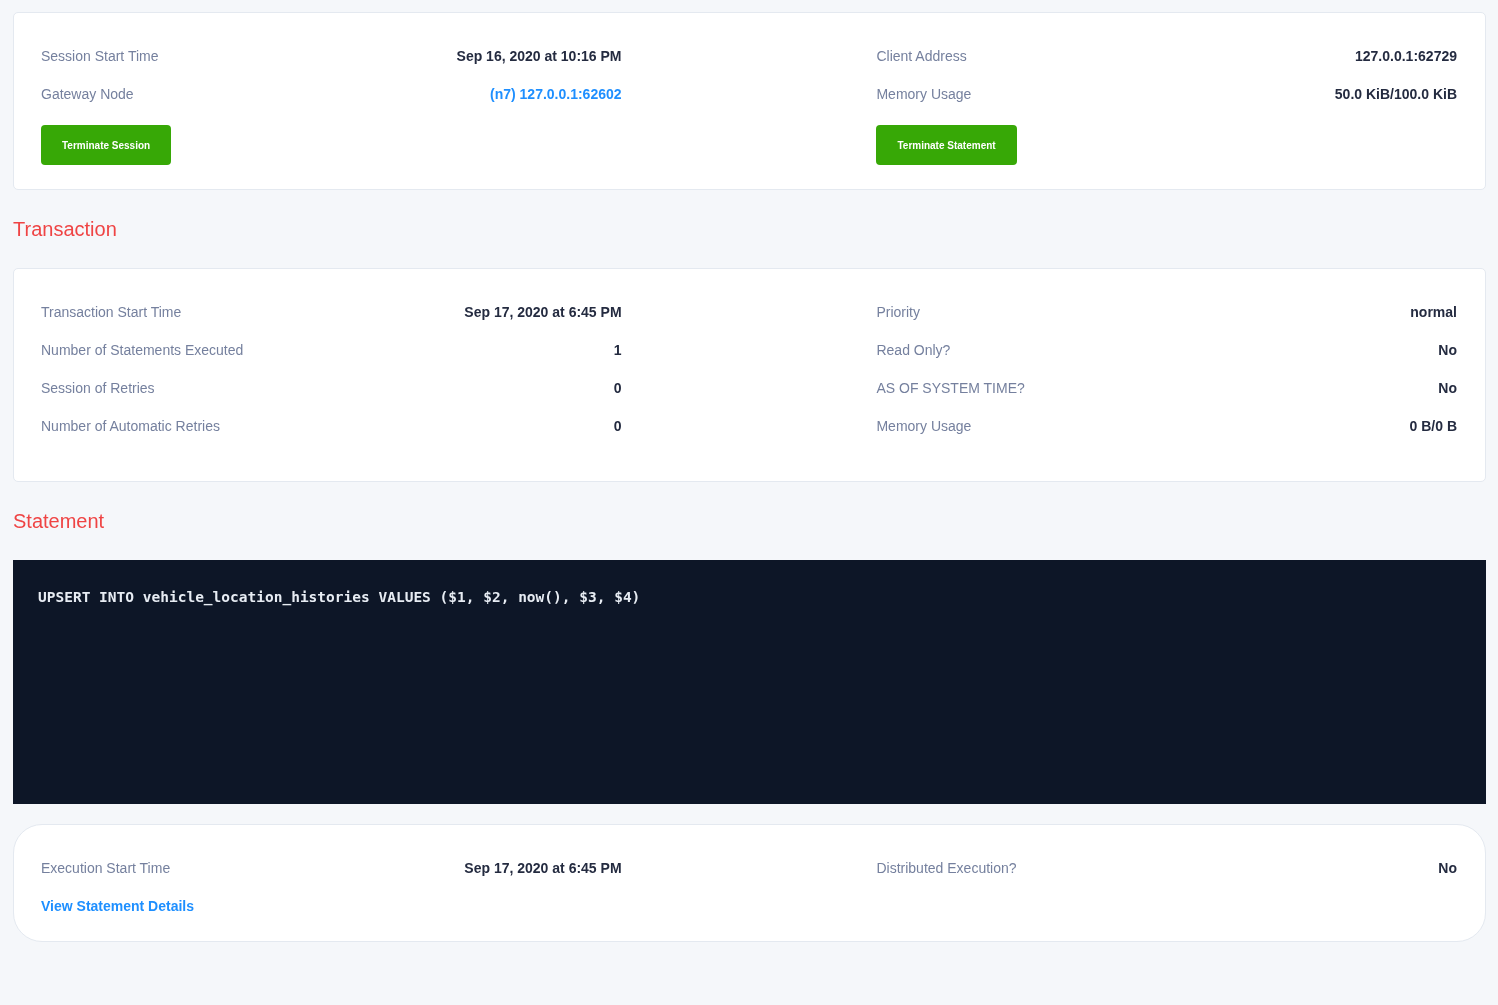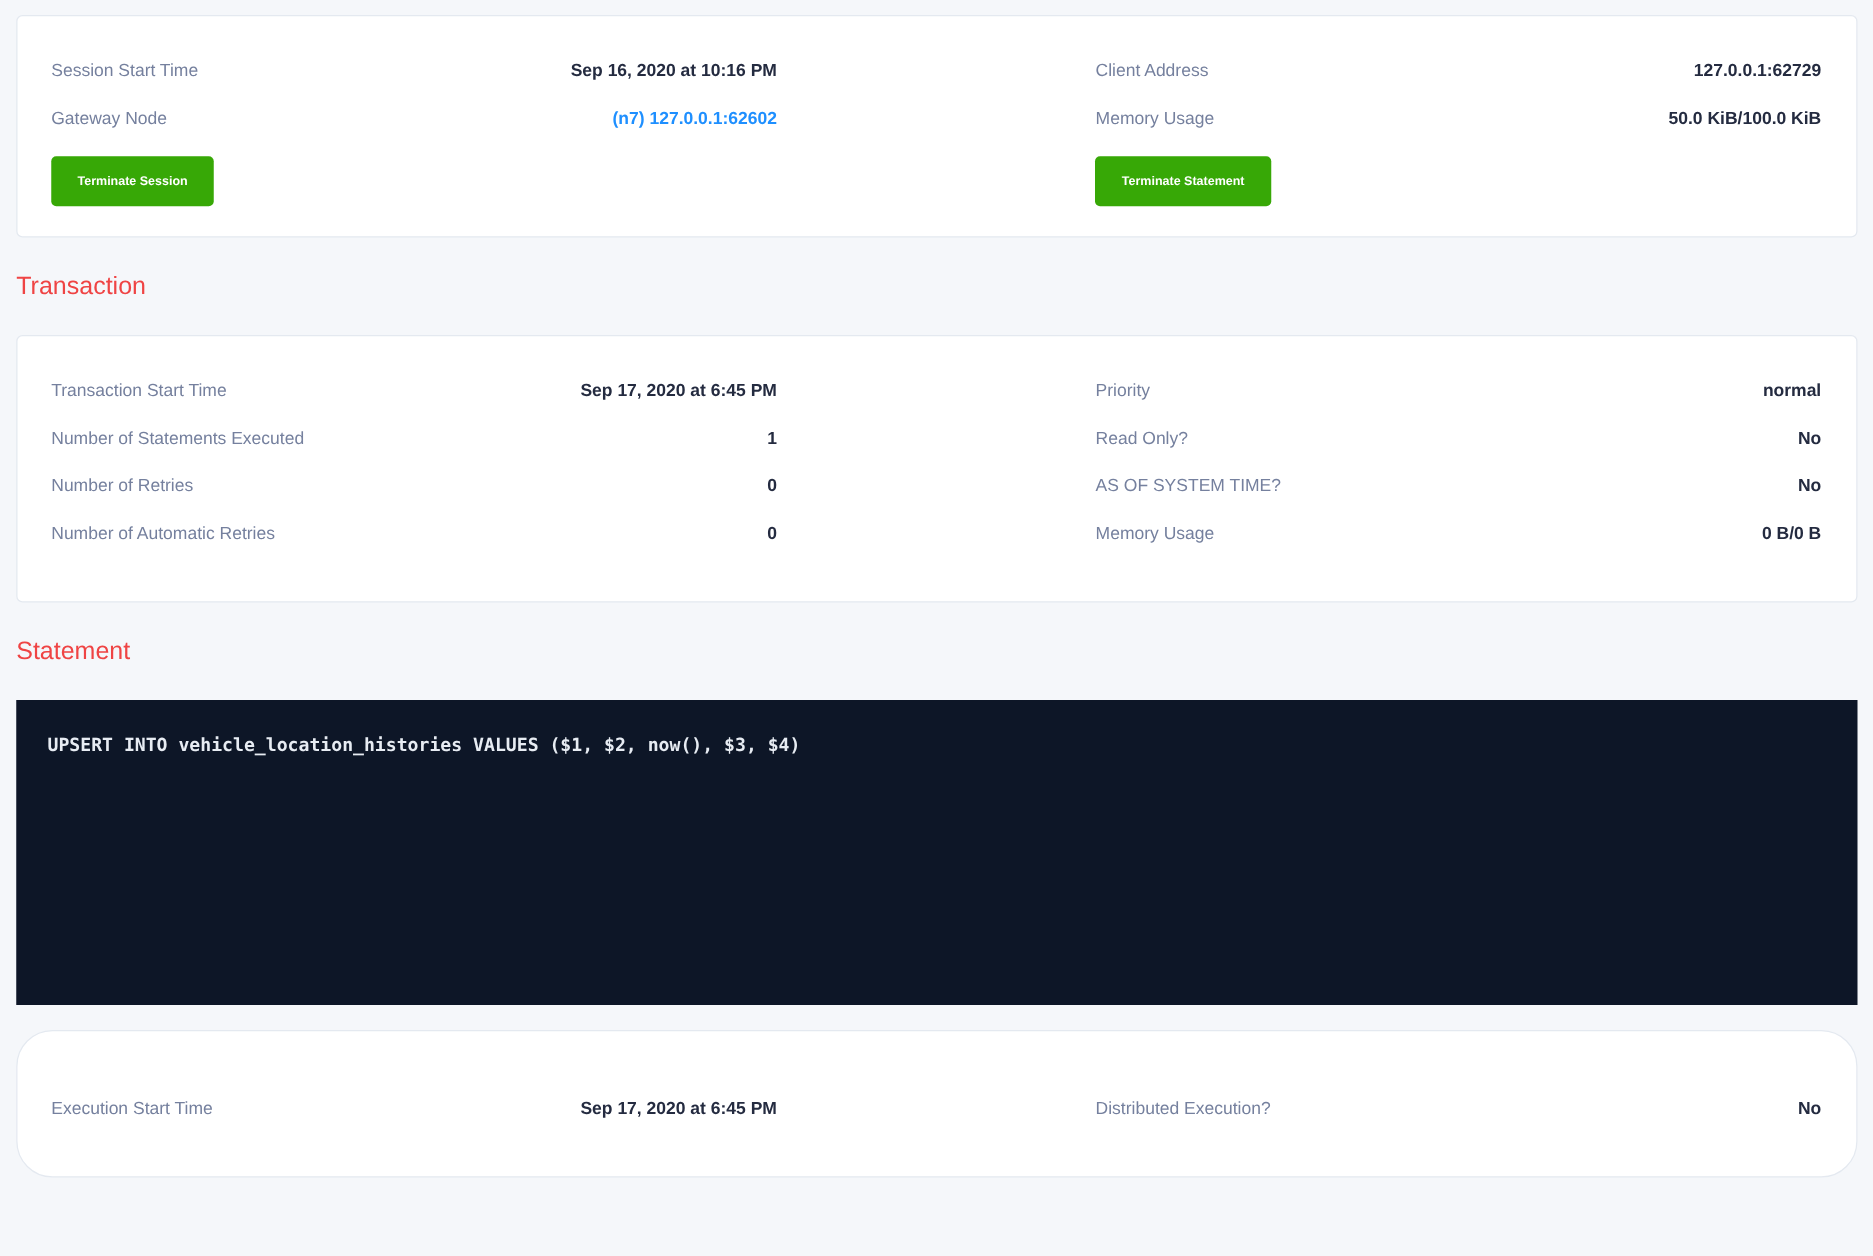--- a/index.html
+++ b/index.html
@@ -13,21 +13,20 @@
   }
   .page { padding: 12px 12px 0 13px; }
 
   .card {
     background: #ffffff;
     border: 1px solid #e4e9f0;
     border-radius: 5px;
     display: flex;
     justify-content: space-between;
     padding: 24px 28px 24px 27px;
-    align-items: center;
   }
   .card .col { width: 41%; }
 
   .info-row {
     display: flex;
     justify-content: space-between;
     align-items: center;
     height: 38px;
     font-size: 14px;
     line-height: 1.3;
@@ -116,21 +115,21 @@
     <div class="col">
       <div class="info-row">
         <span class="info-label">Transaction Start Time</span>
         <span class="info-value">Sep 17, 2020 at 6:45 PM</span>
       </div>
       <div class="info-row">
         <span class="info-label">Number of Statements Executed</span>
         <span class="info-value">1</span>
       </div>
       <div class="info-row">
-        <span class="info-label">Number of Retries</span>
+        <span class="info-label">Session of Retries</span>
         <span class="info-value">0</span>
       </div>
       <div class="info-row">
         <span class="info-label">Number of Automatic Retries</span>
         <span class="info-value">0</span>
       </div>
     </div>
     <div class="col">
       <div class="info-row">
         <span class="info-label">Priority</span>
@@ -156,20 +155,23 @@
   <div class="sql-box">
     <code>UPSERT INTO vehicle_location_histories VALUES ($1, $2, now(), $3, $4)</code>
   </div>
 
   <section class="card exec-card">
     <div class="col">
       <div class="info-row">
         <span class="info-label">Execution Start Time</span>
         <span class="info-value">Sep 17, 2020 at 6:45 PM</span>
       </div>
+      <div class="link-row">
+        <a class="link">View Statement Details</a>
+      </div>
     </div>
     <div class="col">
       <div class="info-row">
         <span class="info-label">Distributed Execution?</span>
         <span class="info-value">No</span>
       </div>
     </div>
   </section>
 
 </div>

